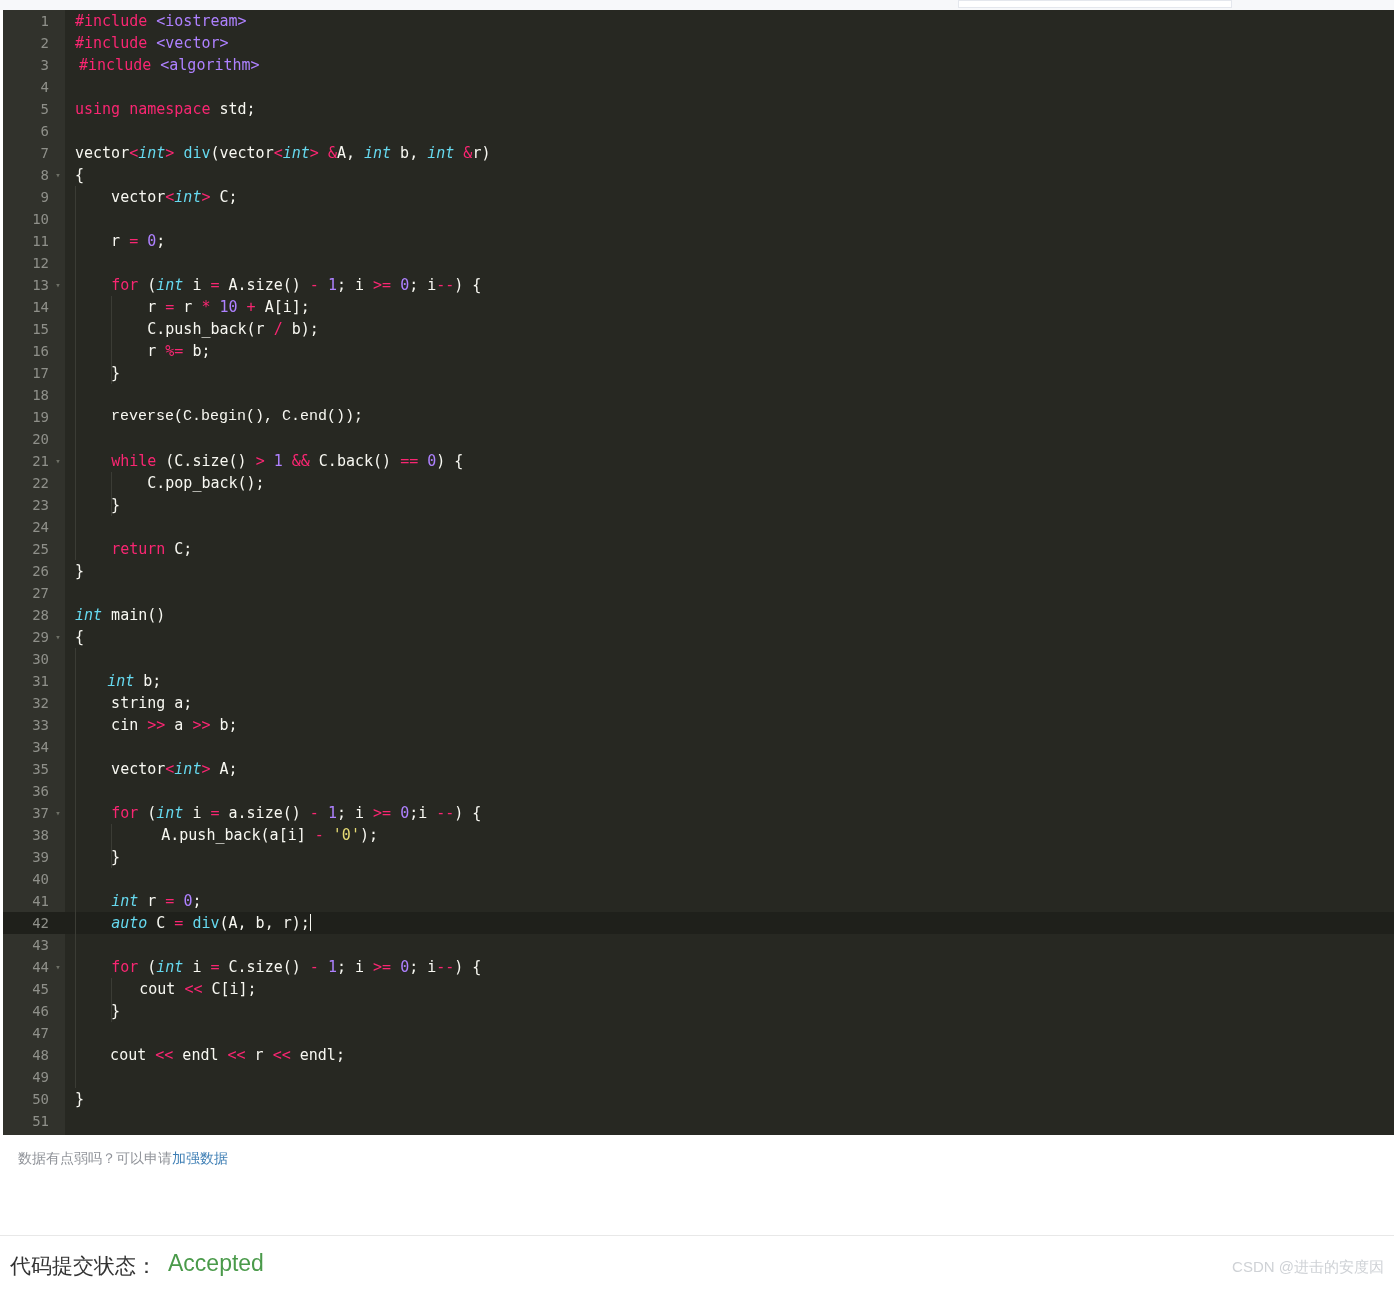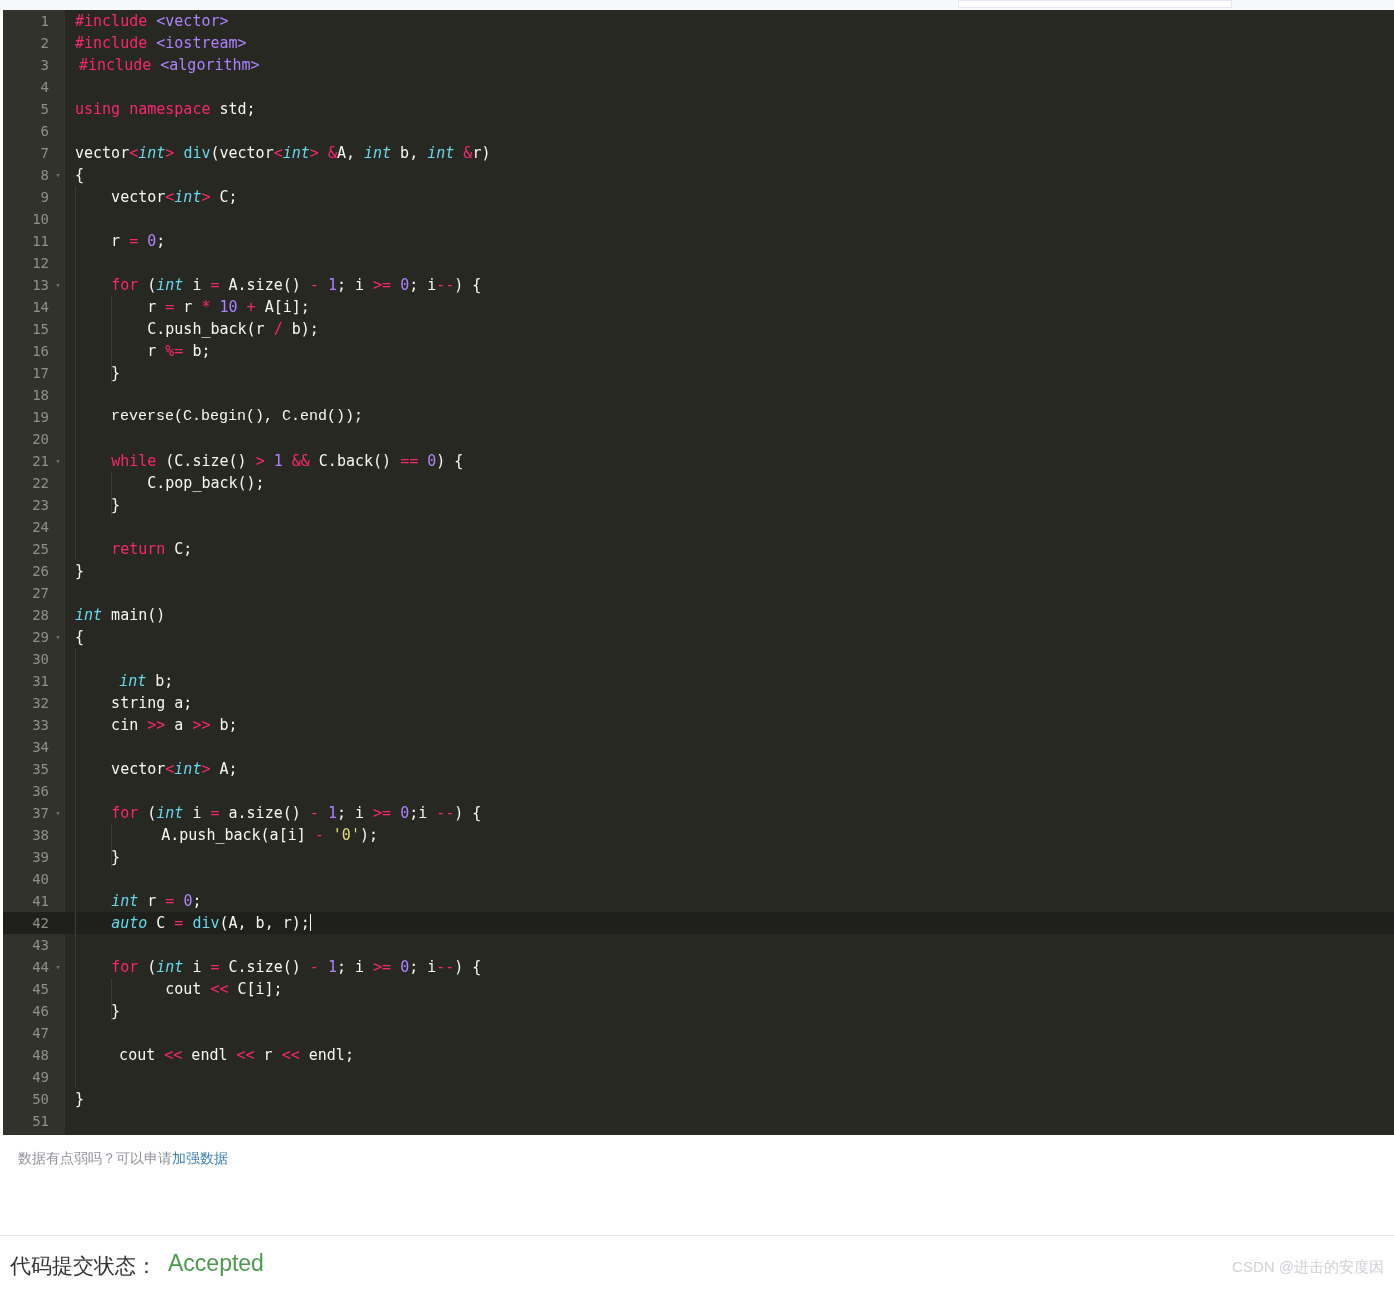--- a/index.html
+++ b/index.html
@@ -158,22 +158,22 @@
       <div class="line"><span class="ln">44</span><span class="fold">▾</span></div>
       <div class="line"><span class="ln">45</span></div>
       <div class="line"><span class="ln">46</span></div>
       <div class="line"><span class="ln">47</span></div>
       <div class="line"><span class="ln">48</span></div>
       <div class="line"><span class="ln">49</span></div>
       <div class="line"><span class="ln">50</span></div>
       <div class="line"><span class="ln">51</span></div>
     </div>
   <div id="code-area">
+      <div class="line"><span class="code" style="left: 10px;"><span class="inc">#include </span><span class="hdr">&lt;iostream&gt;</span></span></div>
       <div class="line"><span class="code" style="left: 10px;"><span class="inc">#include </span><span class="hdr">&lt;vector&gt;</span></span></div>
-      <div class="line"><span class="code" style="left: 10px;"><span class="inc">#include </span><span class="hdr">&lt;iostream&gt;</span></span></div>
       <div class="line"><span class="code" style="left: 14px;"><span class="inc">#include </span><span class="hdr">&lt;algorithm&gt;</span></span></div>
       <div class="line"><span class="code" style="left: 10px;"></span></div>
       <div class="line"><span class="code" style="left: 10px;"><span class="k">using namespace</span><span class="pl"> std;</span></span></div>
       <div class="line"><span class="code" style="left: 10px;"></span></div>
       <div class="line"><span class="code" style="left: 10px;"><span class="pl">vector</span><span class="k">&lt;</span><span class="ki">int</span><span class="k">&gt;</span><span class="pl"> </span><span class="fn">div</span><span class="pl">(vector</span><span class="k">&lt;</span><span class="ki">int</span><span class="k">&gt;</span><span class="pl"> </span><span class="k">&amp;</span><span class="pl">A, </span><span class="ki">int</span><span class="pl"> b, </span><span class="ki">int</span><span class="pl"> </span><span class="k">&amp;</span><span class="pl">r)</span></span></div>
       <div class="line"><span class="code" style="left: 10px;"><span class="pl">{</span></span></div>
       <div class="line"><span class="guide" style="left: 10px;"></span><span class="code" style="left: 10px;"><span class="pl">    vector</span><span class="k">&lt;</span><span class="ki">int</span><span class="k">&gt;</span><span class="pl"> C;</span></span></div>
       <div class="line"><span class="guide" style="left: 10px;"></span><span class="code" style="left: 10px;"></span></div>
       <div class="line"><span class="guide" style="left: 10px;"></span><span class="code" style="left: 10px;"><span class="pl">    r </span><span class="k">=</span><span class="pl"> </span><span class="num">0</span><span class="pl">;</span></span></div>
       <div class="line"><span class="guide" style="left: 10px;"></span><span class="code" style="left: 10px;"></span></div>
@@ -188,38 +188,38 @@
       <div class="line"><span class="guide" style="left: 10px;"></span><span class="code" style="left: 10px;"><span class="pl">    </span><span class="k">while</span><span class="pl"> (C.size() </span><span class="k">&gt;</span><span class="pl"> </span><span class="num">1</span><span class="pl"> </span><span class="k">&amp;&amp;</span><span class="pl"> C.back() </span><span class="k">==</span><span class="pl"> </span><span class="num">0</span><span class="pl">) {</span></span></div>
       <div class="line"><span class="guide" style="left: 10px;"></span><span class="guide" style="left: 46px;"></span><span class="code" style="left: 10px;"><span class="pl">        C.pop_back();</span></span></div>
       <div class="line"><span class="guide" style="left: 10px;"></span><span class="guide" style="left: 46px;"></span><span class="code" style="left: 10px;"><span class="pl">    }</span></span></div>
       <div class="line"><span class="guide" style="left: 10px;"></span><span class="code" style="left: 10px;"></span></div>
       <div class="line"><span class="guide" style="left: 10px;"></span><span class="code" style="left: 10px;"><span class="pl">    </span><span class="k">return</span><span class="pl"> C;</span></span></div>
       <div class="line"><span class="code" style="left: 10px;"><span class="pl">}</span></span></div>
       <div class="line"><span class="code" style="left: 10px;"></span></div>
       <div class="line"><span class="code" style="left: 10px;"><span class="ki">int</span><span class="pl"> main()</span></span></div>
       <div class="line"><span class="code" style="left: 10px;"><span class="pl">{</span></span></div>
       <div class="line"><span class="guide" style="left: 10px;"></span><span class="code" style="left: 10px; margin-top: 44px;"><span class="pl">    string a;</span></span></div>
-      <div class="line"><span class="guide" style="left: 10px;"></span><span class="code" style="left: 18px;"><span class="pl">    </span><span class="ki">int</span><span class="pl"> b;</span></span></div>
+      <div class="line"><span class="guide" style="left: 10px;"></span><span class="code" style="left: 6px;"><span class="pl">    </span><span class="ki">int</span><span class="pl"> b;</span></span></div>
       <div class="line"><span class="guide" style="left: 10px;"></span><span class="code" style="left: 10px;"></span></div>
       <div class="line"><span class="guide" style="left: 10px;"></span><span class="code" style="left: 10px;"><span class="pl">    cin </span><span class="k">&gt;&gt;</span><span class="pl"> a </span><span class="k">&gt;&gt;</span><span class="pl"> b;</span></span></div>
       <div class="line"><span class="guide" style="left: 10px;"></span><span class="code" style="left: 10px;"></span></div>
       <div class="line"><span class="guide" style="left: 10px;"></span><span class="code" style="left: 10px;"><span class="pl">    vector</span><span class="k">&lt;</span><span class="ki">int</span><span class="k">&gt;</span><span class="pl"> A;</span></span></div>
       <div class="line"><span class="guide" style="left: 10px;"></span><span class="code" style="left: 10px;"></span></div>
       <div class="line"><span class="guide" style="left: 10px;"></span><span class="code" style="left: 10px;"><span class="pl">    </span><span class="k">for</span><span class="pl"> (</span><span class="ki">int</span><span class="pl"> i </span><span class="k">=</span><span class="pl"> a.size() </span><span class="k">-</span><span class="pl"> </span><span class="num">1</span><span class="pl">; i </span><span class="k">&gt;=</span><span class="pl"> </span><span class="num">0</span><span class="pl">;i </span><span class="k">--</span><span class="pl">) {</span></span></div>
       <div class="line"><span class="guide" style="left: 10px;"></span><span class="guide" style="left: 46px;"></span><span class="code" style="left: 24px;"><span class="pl">        A.push_back(a[i] </span><span class="k">-</span><span class="pl"> </span><span class="str">'0'</span><span class="pl">);</span></span></div>
       <div class="line"><span class="guide" style="left: 10px;"></span><span class="guide" style="left: 46px;"></span><span class="code" style="left: 10px;"><span class="pl">    }</span></span></div>
       <div class="line"><span class="guide" style="left: 10px;"></span><span class="code" style="left: 10px;"></span></div>
       <div class="line"><span class="guide" style="left: 10px;"></span><span class="code" style="left: 10px;"><span class="pl">    </span><span class="ki">int</span><span class="pl"> r </span><span class="k">=</span><span class="pl"> </span><span class="num">0</span><span class="pl">;</span></span></div>
       <div class="line cur"><span class="guide" style="left: 10px;"></span><span class="code" style="left: 10px;"><span class="pl">    </span><span class="ki">auto</span><span class="pl"> C </span><span class="k">=</span><span class="pl"> </span><span class="fn">div</span><span class="pl">(A, b, r);</span><span class="caret"></span></span></div>
       <div class="line"><span class="guide" style="left: 10px;"></span><span class="code" style="left: 10px;"></span></div>
       <div class="line"><span class="guide" style="left: 10px;"></span><span class="code" style="left: 10px;"><span class="pl">    </span><span class="k">for</span><span class="pl"> (</span><span class="ki">int</span><span class="pl"> i </span><span class="k">=</span><span class="pl"> C.size() </span><span class="k">-</span><span class="pl"> </span><span class="num">1</span><span class="pl">; i </span><span class="k">&gt;=</span><span class="pl"> </span><span class="num">0</span><span class="pl">; i</span><span class="k">--</span><span class="pl">) {</span></span></div>
-      <div class="line"><span class="guide" style="left: 10px;"></span><span class="guide" style="left: 46px;"></span><span class="code" style="left: 28px;"><span class="pl">        cout </span><span class="k">&lt;&lt;</span><span class="pl"> C[i];</span></span></div>
-      <div class="line"><span class="guide" style="left: 10px;"></span><span class="guide" style="left: 46px;"></span><span class="code" style="left: 10px;"><span class="pl">    }</span></span></div>
-      <div class="line"><span class="guide" style="left: 10px;"></span><span class="code" style="left: 10px;"></span></div>
-      <div class="line"><span class="guide" style="left: 10px;"></span><span class="code" style="left: 18px;"><span class="pl">    cout </span><span class="k">&lt;&lt;</span><span class="pl"> endl </span><span class="k">&lt;&lt;</span><span class="pl"> r </span><span class="k">&lt;&lt;</span><span class="pl"> endl;</span></span></div>
+      <div class="line"><span class="guide" style="left: 10px;"></span><span class="guide" style="left: 46px;"></span><span class="code" style="left: 2px;"><span class="pl">        cout </span><span class="k">&lt;&lt;</span><span class="pl"> C[i];</span></span></div>
+      <div class="line"><span class="guide" style="left: 10px;"></span><span class="guide" style="left: 46px;"></span><span class="code" style="left: 10px;"><span class="pl">    }</span></span></div>
+      <div class="line"><span class="guide" style="left: 10px;"></span><span class="code" style="left: 10px;"></span></div>
+      <div class="line"><span class="guide" style="left: 10px;"></span><span class="code" style="left: 9px;"><span class="pl">    cout </span><span class="k">&lt;&lt;</span><span class="pl"> endl </span><span class="k">&lt;&lt;</span><span class="pl"> r </span><span class="k">&lt;&lt;</span><span class="pl"> endl;</span></span></div>
       <div class="line"><span class="guide" style="left: 10px;"></span><span class="code" style="left: 10px;"></span></div>
       <div class="line"><span class="code" style="left: 10px;"><span class="pl">}</span></span></div>
     </div>
 </div>
 
 <div id="action-bar">
 
   <div id="weak-data-note">
     <span>数据有点弱吗？可以申请</span><span class="lnk">加强数据</span>
   </div>

